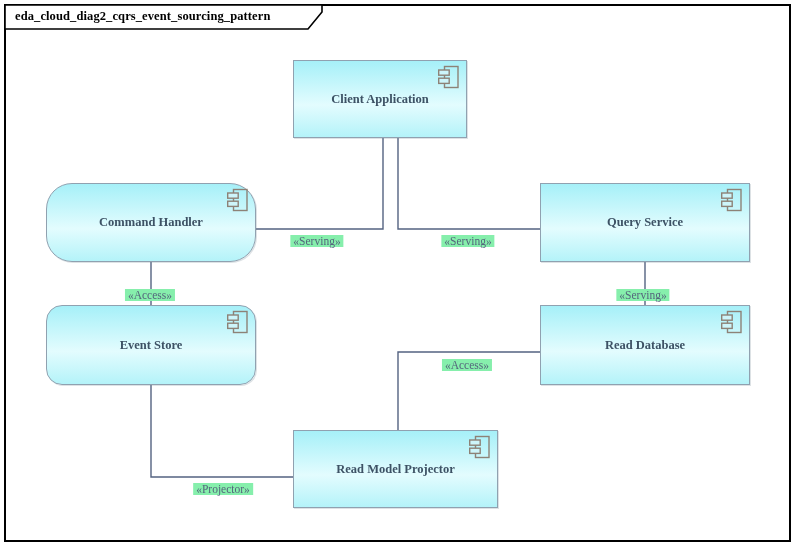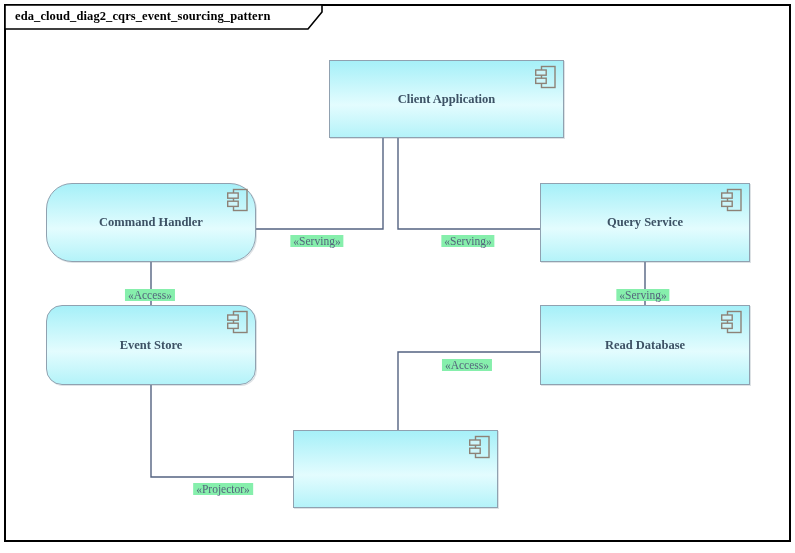--- a/index.html
+++ b/index.html
@@ -46,21 +46,21 @@
     <path class="tab-shape" d="M5,5 H322 V12 L308,29 H5 Z"></path>
   <polyline points="383,138 383,229 256,229" class="wire"></polyline>
       <polyline points="398,138 398,229 540,229" class="wire"></polyline>
       <polyline points="151,262 151,305" class="wire"></polyline>
       <polyline points="645,262 645,305" class="wire"></polyline>
       <polyline points="540,352 398,352 398,430" class="wire"></polyline>
       <polyline points="151,385 151,477 293,477" class="wire"></polyline>
     </svg>
   <div class="tab-title">eda_cloud_diag2_cqrs_event_sourcing_pattern</div>
   <div id="nodes">
-      <div class="node" style="left: 293px; top: 60px; width: 235px; height: 78px; margin-left: 36px;">
+      <div class="node" style="left: 293px; top: 60px; width: 174px; height: 78px;">
         <svg class="comp-icon" width="22" height="24" viewBox="0 0 22 24">
           <rect class="body" x="6.5" y="1.5" width="13.5" height="21"></rect>
           <rect class="tab" x="0.7" y="5" width="10.5" height="5.2"></rect>
           <rect class="tab" x="0.7" y="13.2" width="10.5" height="5.2"></rect>
         </svg>
         <span class="node-label">Client Application</span>
       </div>
       <div class="node" style="left: 46px; top: 183px; width: 210px; height: 79px; border-radius: 26px;">
         <svg class="comp-icon" width="22" height="24" viewBox="0 0 22 24">
           <rect class="body" x="6.5" y="1.5" width="13.5" height="21"></rect>
@@ -92,20 +92,21 @@
           <rect class="tab" x="0.7" y="13.2" width="10.5" height="5.2"></rect>
         </svg>
         <span class="node-label">Read Database</span>
       </div>
       <div class="node" style="left: 293px; top: 430px; width: 205px; height: 78px;">
         <svg class="comp-icon" width="22" height="24" viewBox="0 0 22 24">
           <rect class="body" x="6.5" y="1.5" width="13.5" height="21"></rect>
           <rect class="tab" x="0.7" y="5" width="10.5" height="5.2"></rect>
           <rect class="tab" x="0.7" y="13.2" width="10.5" height="5.2"></rect>
         </svg>
+        <span class="node-label">Read Model Projector</span>
       </div>
     </div>
   <div id="labels">
       <div class="wire-label" style="left: 317px; top: 241px;">«Serving»</div>
       <div class="wire-label" style="left: 468px; top: 241px;">«Serving»</div>
       <div class="wire-label" style="left: 150px; top: 295px;">«Access»</div>
       <div class="wire-label" style="left: 643px; top: 295px;">«Serving»</div>
       <div class="wire-label" style="left: 467px; top: 365px;">«Access»</div>
       <div class="wire-label" style="left: 223px; top: 489px;">«Projector»</div>
     </div>

